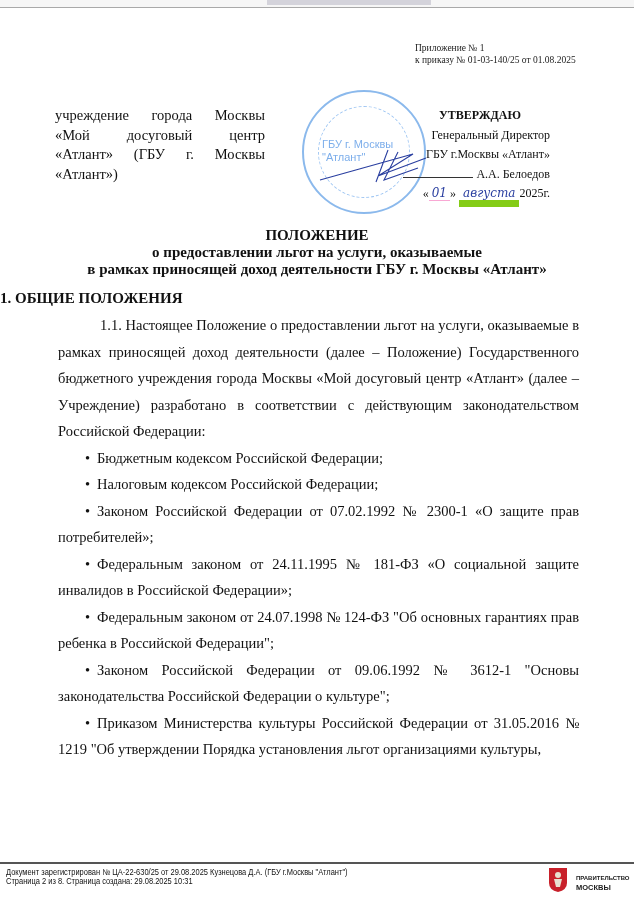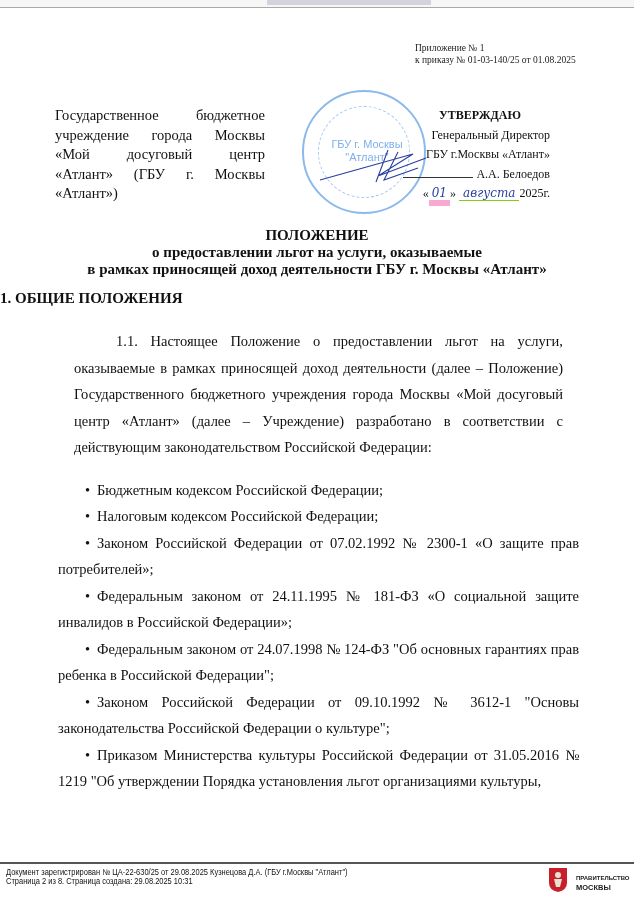--- a/index.html
+++ b/index.html
@@ -30,40 +30,40 @@
 
     .stamp {
       position: absolute; left: 302px; top: 82px; width: 120px; height: 120px;
       border: 2px solid #6fa8e8; border-radius: 50%; opacity: 0.8;
     }
     .stamp .inner {
       position: absolute; left: 14px; top: 14px; right: 14px; bottom: 14px;
       border: 1px dashed #8bbaf0; border-radius: 50%;
     }
     .stamp .txt {
-      position: absolute; left: 18px; top: 46px; width: 90px; text-align: center;
+      position: absolute; left: 18px; top: 46px; width: 90px; text-align: left;
       font-family: "Liberation Sans", sans-serif; font-size: 11px; line-height: 13px; color: #5c9ae6;
     }
 
     .approve { position: absolute; left: 380px; top: 98px; width: 170px; font-size: 12px; line-height: 19.5px; }
     .approve .t { font-weight: bold; text-align: center; padding-left: 30px; }
     .approve .r { text-align: right; }
     .approve .sigline { display: inline-block; width: 70px; border-bottom: 1px solid #333; }
     .sig {
       position: absolute; left: 318px; top: 138px; width: 110px; height: 40px;
     }
     .hand { font-family: "DejaVu Serif", serif; font-style: italic; color: #2a3fa0; }
 
     .title { position: absolute; left: 0; top: 218px; width: 634px; text-align: center; font-weight: bold; }
     .title .h { font-size: 15px; line-height: 18px; }
     .title .s { font-size: 15px; line-height: 17px; }
     .sec { position: absolute; left: 0; top: 282px; width: 634px; text-align: left; font-weight: bold; font-size: 15px; }
 
     .body { position: absolute; left: 58px; top: 304px; width: 521px; font-size: 14.5px; line-height: 26.5px; }
-    .para { text-align: justify; text-indent: 42px; margin: 16px; }
+    .para { text-align: justify; text-indent: 42px; margin: 0; }
     .bul { text-align: justify; text-indent: 27px; margin: 0; }
     .bul .dot { display: inline-block; width: 12px; text-indent: 0; }
 
     .footer {
       position: absolute; left: 0; top: 862px; width: 634px; height: 36px;
       border-top: 2px solid #555; background: #fff;
     }
     .footer .meta {
       position: absolute; left: 6px; top: 4px; font-family: "Liberation Sans", sans-serif;
       font-size: 8.5px; line-height: 9px; color: #111; transform: scaleX(0.88); transform-origin: left top; white-space: nowrap;
@@ -83,24 +83,20 @@
 </div>
 
 <div class="page">
 
   <div class="annex">
     <div>Приложение № 1</div>
     <div>к приказу № 01-03-140/25 от 01.08.2025</div>
   </div>
 
   <div class="org">
-    <div class="ln">
-      <span>Государственное</span>
-      <span>бюджетное</span>
-    </div>
     <div class="ln">
       <span>учреждение</span>
       <span>города</span>
       <span>Москвы</span>
     </div>
     <div class="ln">
       <span>«Мой</span>
       <span>досуговый</span>
       <span>центр</span>
     </div>
@@ -125,22 +121,22 @@
 
   <div class="approve">
     <div class="t">УТВЕРЖДАЮ</div>
     <div class="r">Генеральный Директор</div>
     <div class="r">ГБУ г.Москвы «Атлант»</div>
     <div class="r">
       <span class="sigline"></span>
       <span>А.А. Белоедов</span>
     </div>
     <div class="r">
-      <span>«</span><span class="hand" style="border-bottom:6px solid #f9a8d4;padding:0 3px;">01</span><span>»</span>
-      <span class="hand" style="border-bottom:1px solid #84cc16;padding:0 4px;text-align:right;">августа</span><span>2025г.</span>
+      <span>«</span><span class="hand" style="border-bottom:1px solid #f9a8d4;padding:0 3px;">01</span><span>»</span>
+      <span class="hand" style="border-bottom:7px solid #84cc16;padding:0 4px;text-align:right;">августа</span><span>2025г.</span>
     </div>
   </div>
 
   <svg class="sig" viewBox="0 0 110 40">
     <path d="M2 34 L95 8 L60 30 L108 12 M70 4 L58 36 M80 6 L66 34 L100 22" fill="none" stroke="#2a3fa0" stroke-width="1.1"></path>
   </svg>
 
   <div class="title">
     <div class="h">ПОЛОЖЕНИЕ</div>
     <div class="s">о предоставлении льгот на услуги, оказываемые</div>
@@ -149,21 +145,21 @@
 
   <div class="sec">1.  ОБЩИЕ ПОЛОЖЕНИЯ</div>
 
   <div class="body">
     <p class="para">1.1.   Настоящее Положение о предоставлении льгот на услуги, оказываемые в рамках приносящей доход деятельности (далее – Положение) Государственного бюджетного учреждения города Москвы «Мой досуговый центр «Атлант» (далее – Учреждение) разработано в соответствии с действующим законодательством Российской Федерации:</p>
     <p class="bul"><span class="dot">•</span><span>Бюджетным кодексом Российской Федерации;</span></p>
     <p class="bul"><span class="dot">•</span><span>Налоговым кодексом Российской Федерации;</span></p>
     <p class="bul"><span class="dot">•</span><span>Законом Российской Федерации от 07.02.1992 № 2300-1 «О защите прав потребителей»;</span></p>
     <p class="bul"><span class="dot">•</span><span>Федеральным законом от 24.11.1995 № 181-ФЗ «О социальной защите инвалидов в Российской Федерации»;</span></p>
     <p class="bul"><span class="dot">•</span><span>Федеральным законом от 24.07.1998 № 124-ФЗ "Об основных гарантиях прав ребенка в Российской Федерации";</span></p>
-    <p class="bul"><span class="dot">•</span><span>Законом Российской Федерации от 09.10.1992 № 3612-1 "Основы законодательства Российской Федерации о культуре";</span></p>
+    <p class="bul"><span class="dot">•</span><span>Законом Российской Федерации от 09.06.1992 № 3612-1 "Основы законодательства Российской Федерации о культуре";</span></p>
     <p class="bul"><span class="dot">•</span><span>Приказом Министерства культуры Российской Федерации от 31.05.2016 № 1219 "Об утверждении Порядка установления льгот организациями культуры,</span></p>
   </div>
 </div>
 
 <div class="footer">
   <div class="meta">
     <div>Документ зарегистрирован № ЦА-22-630/25 от 29.08.2025 Кузнецова Д.А. (ГБУ г.Москвы "Атлант")</div>
     <div>Страница 2 из 8. Страница создана: 29.08.2025 10:31</div>
   </div>
   <svg class="logo" viewBox="0 0 20 26">

